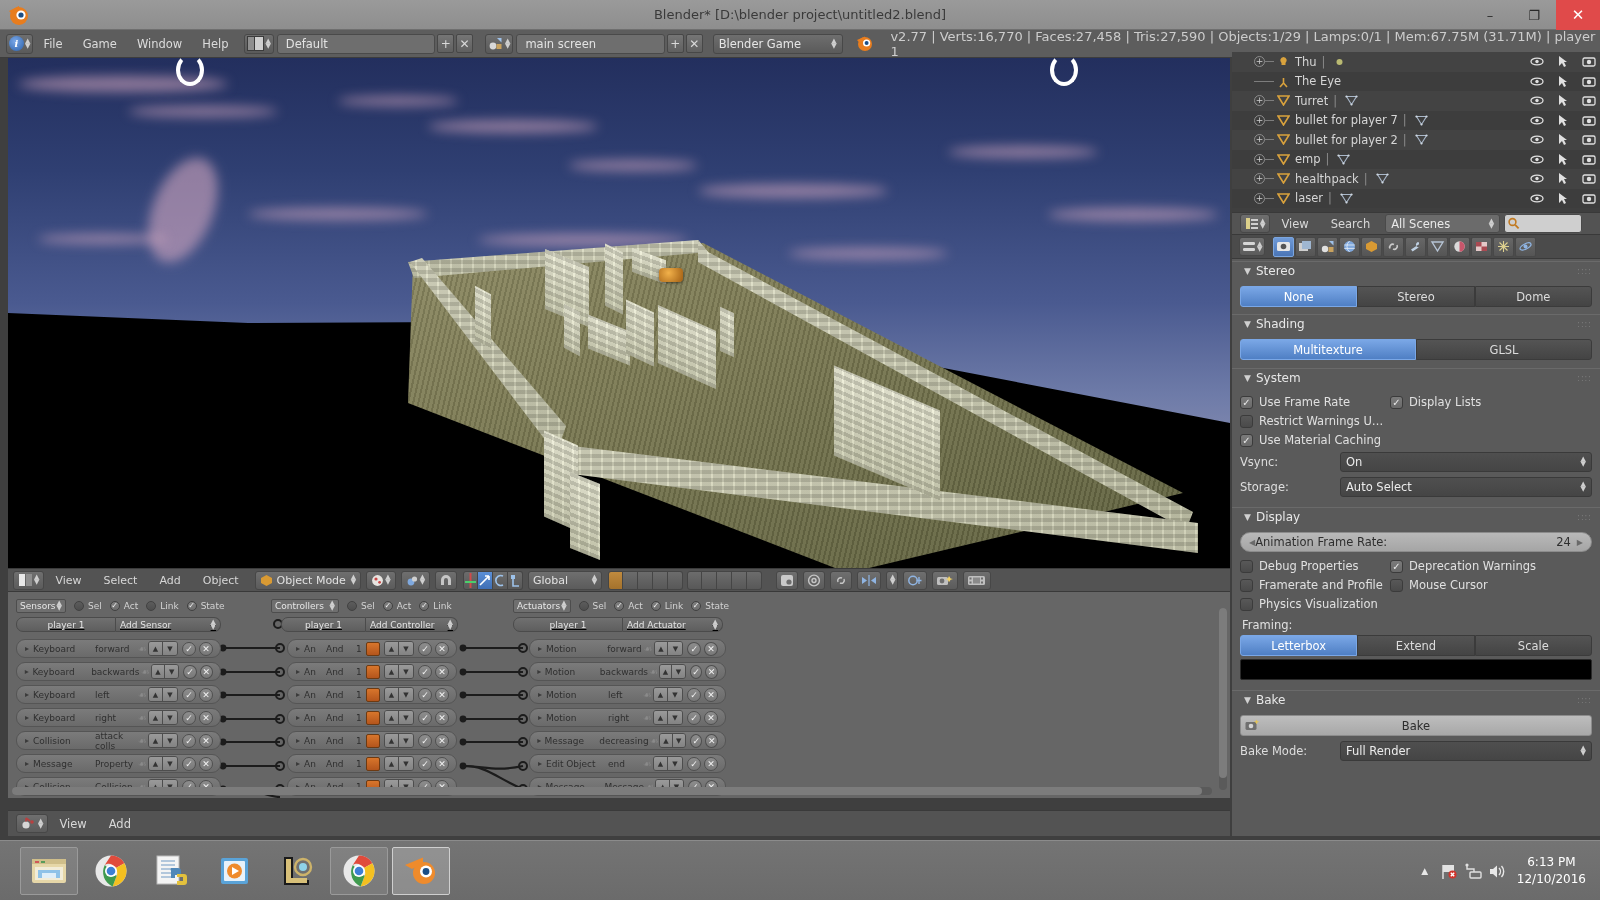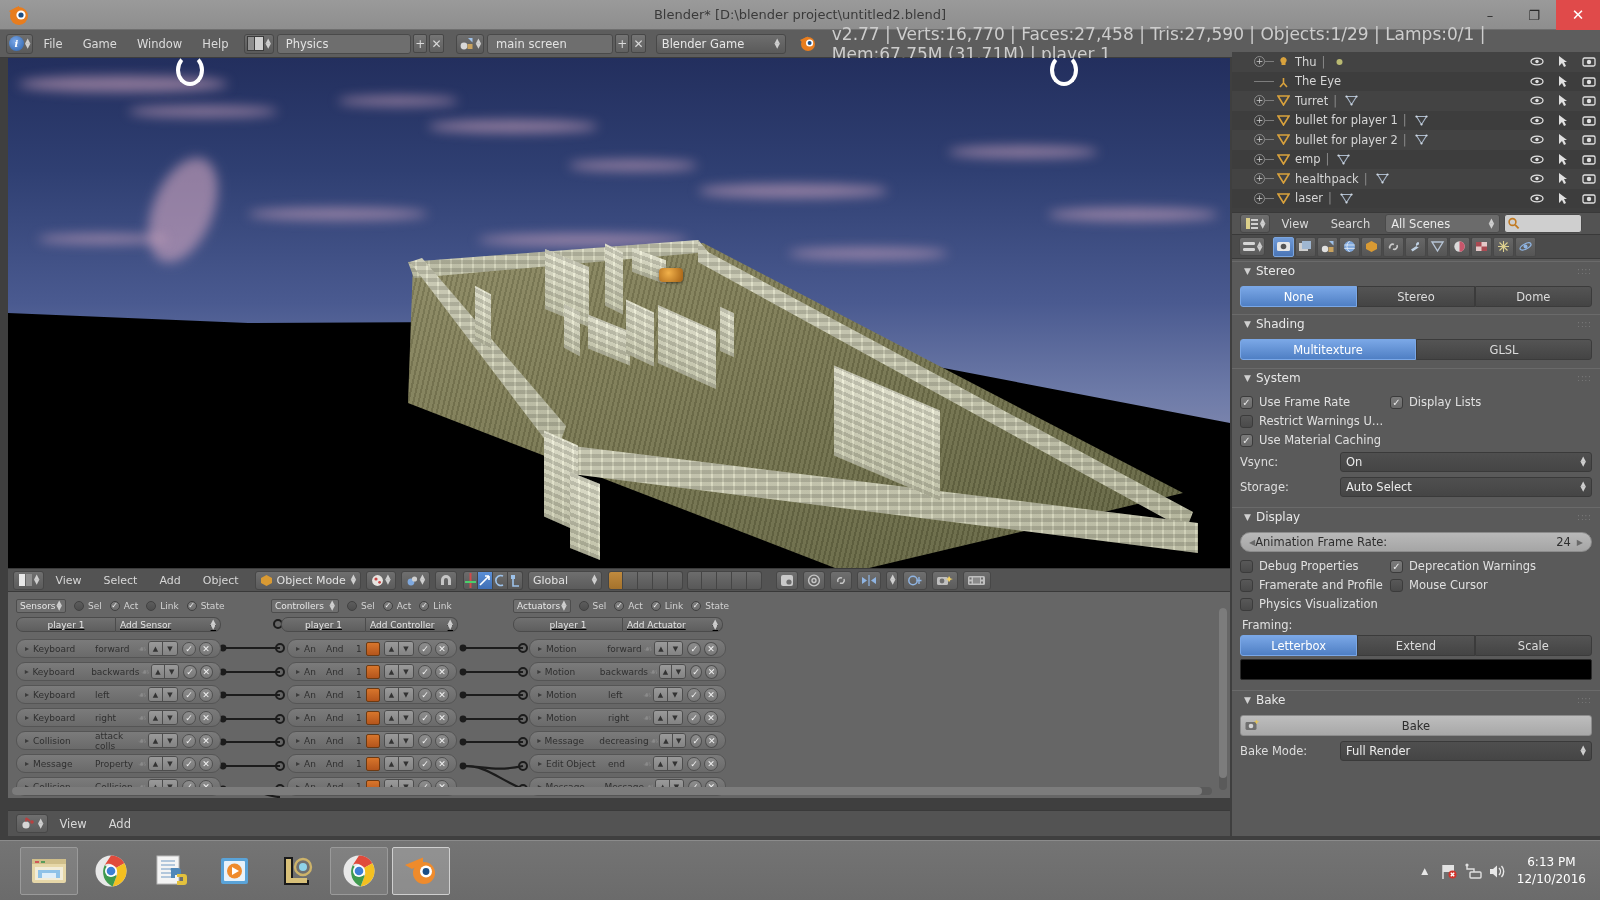--- a/index.html
+++ b/index.html
@@ -62,21 +62,21 @@
   }
   .scene-icon {
     width:16px;height:15px; position:relative;
   }
   #engine-select {
     height:20px; min-width:130px; background:linear-gradient(#6e6e6e,#5a5a5a);
     border:1px solid #484848; border-radius:3px; margin-left:10px;
     display:flex;align-items:center;justify-content:space-between; padding:0 5px;
     font-size:11.5px; color:#e6e6e6;
   }
-  #stats-text { margin-left:14px; font-size:17px; color:#cdcdcd; }
+  #stats-text { margin-left:14px; font-size:13px; color:#cdcdcd; }
   
   #viewport {
     position:absolute; left:8px; top:58px; width:1222px; height:510px;
     overflow:hidden; background:#000;
   }
   #sky {
     position:absolute; left:0; top:0; width:100%; height:100%;
     background:linear-gradient(#232f5e 0%,#2f3f72 22%,#4a5a90 48%,#6e7ba8 66%,#8d92b4 82%,#a89ab4 100%);
   }
   .cloud {
@@ -406,21 +406,21 @@
 
   <div class="tb-icon-btn">
     <div class="lay-icon">
         <i style="width:7px;height:13px"></i>
       </div>
     <div class="spin">
         <span>▲</span>
         <span>▼</span>
       </div>
   </div>
-  <div class="tb-field" style="width:160px">Physics</div>
+  <div class="tb-field" style="width:160px">Default</div>
   <div class="mini-sq">+</div>
   <div class="mini-sq">✕</div>
 
   <div class="tb-icon-btn" style="margin-left:12px">
     <div class="scene-icon">
       <svg width="16" height="15" viewBox="0 0 16 15">
         <circle cx="5" cy="10" r="3.4" fill="#d8d8d8"></circle>
         <path d="M9 2 L13.5 2 L13.5 6.5 Z" fill="#9fc2ea"></path>
         <rect x="8.5" y="8" width="5" height="5" fill="#c8a25f"></rect>
       </svg>
@@ -775,21 +775,21 @@
   </div>
 
   <div class="ol-row">
     <div class="ol-exp">+</div>
       <div class="ol-dash"></div>
     <span class="tri-icon">
         <svg width="13" height="11" viewBox="0 0 13 11">
           <path d="M1 1 H12 L6.5 10 Z" fill="none" stroke="#d9a23d" stroke-width="1.6"></path>
         </svg>
       </span>
-    <span class="ol-name">bullet for player 1</span>
+    <span class="ol-name">bullet for player 7</span>
     <span class="ol-pipe">|</span>
     <span class="tri-icon">
         <svg width="13" height="11" viewBox="0 0 13 11">
           <path d="M1.5 1.5 H11.5 L6.5 9.5 Z" fill="none" stroke="#a9b7c9" stroke-width="1.1"></path>
           <circle cx="1.5" cy="1.5" r="1.1" fill="#cfd8e2"></circle>
           <circle cx="11.5" cy="1.5" r="1.1" fill="#cfd8e2"></circle>
           <circle cx="6.5" cy="9.5" r="1.1" fill="#cfd8e2"></circle>
         </svg>
       </span>
     <span class="ol-rhs">

